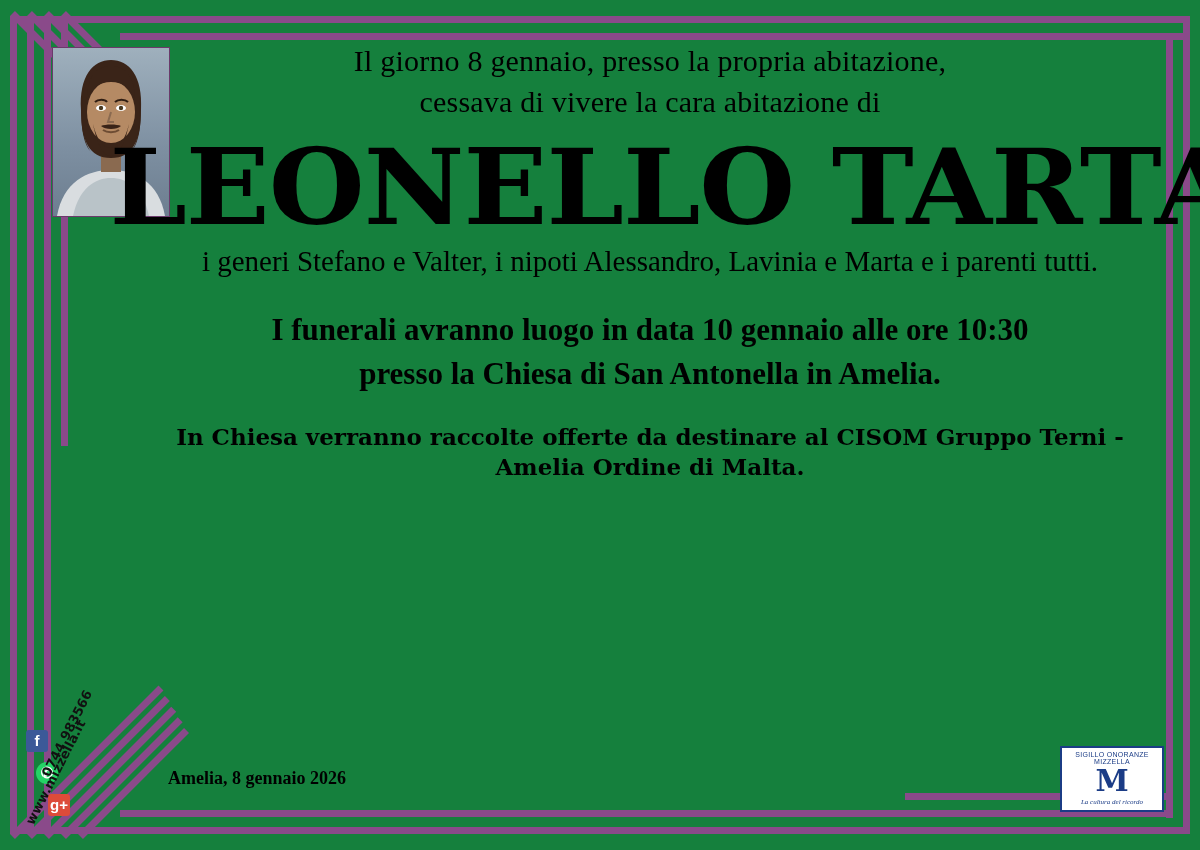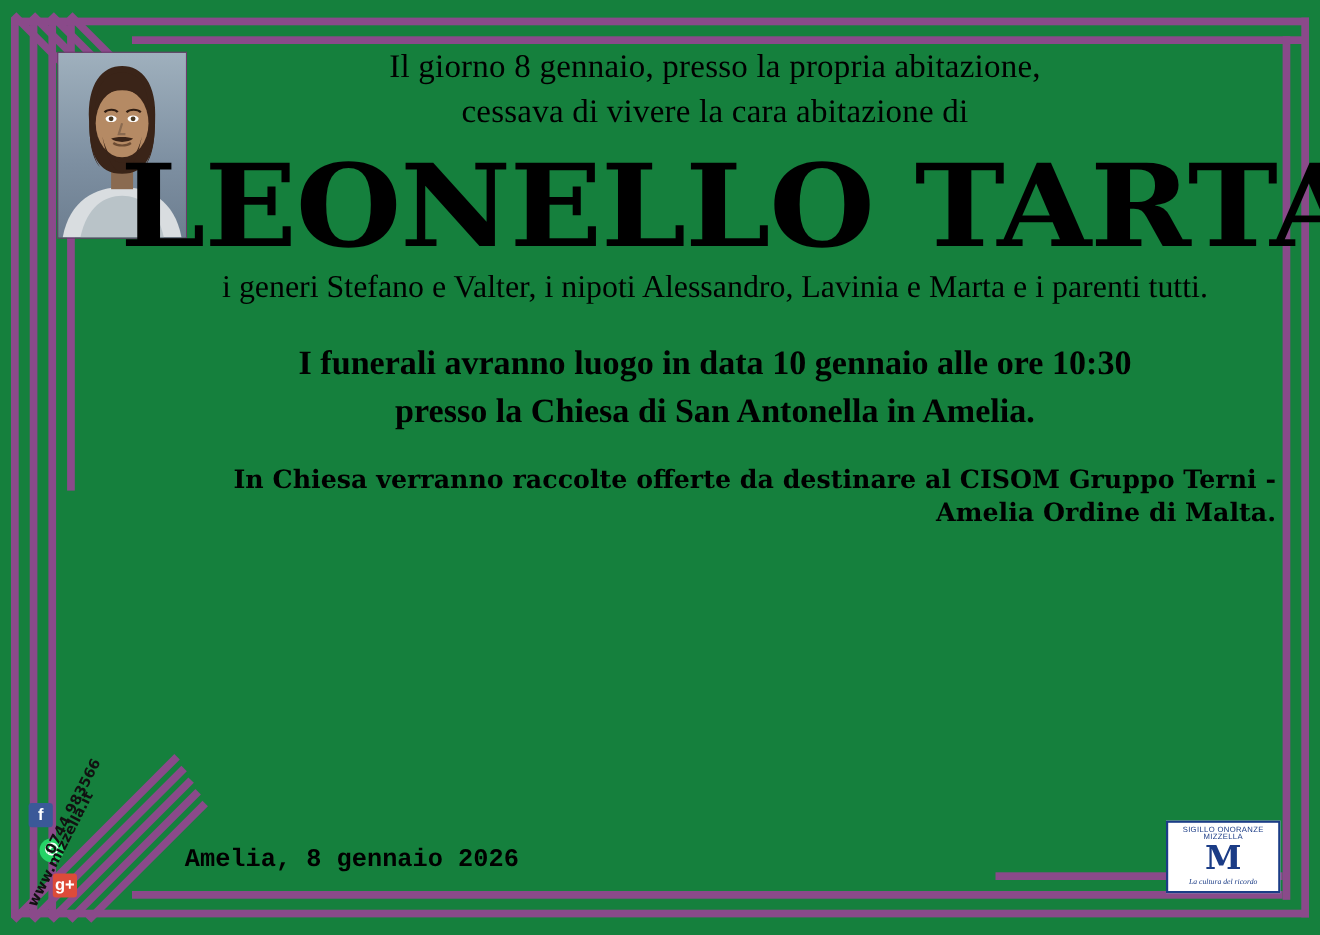--- a/index.html
+++ b/index.html
@@ -127,30 +127,29 @@
     font-size: 31px;
     line-height: 44px;
     font-weight: bold;
   }
   .offers {
     margin-top: 26px;
     font-family: "DejaVu Serif", "Liberation Serif", serif;
     font-weight: bold;
     font-size: 23px;
     line-height: 30px;
-    text-align: right;
   }
 
   .place-date {
     position: absolute;
     left: 168px;
     top: 768px;
-    font-family: Liberation Mono, monospace;
-    font-weight: bold;
-    font-size: 23px;
+    font-family: Liberation Serif, serif;
+    font-weight: bold;
+    font-size: 18px;
     color: #000;
   }
 
   
   .social {
     position: absolute;
     left: 18px;
     bottom: 30px;
     width: 110px;
     height: 120px;

